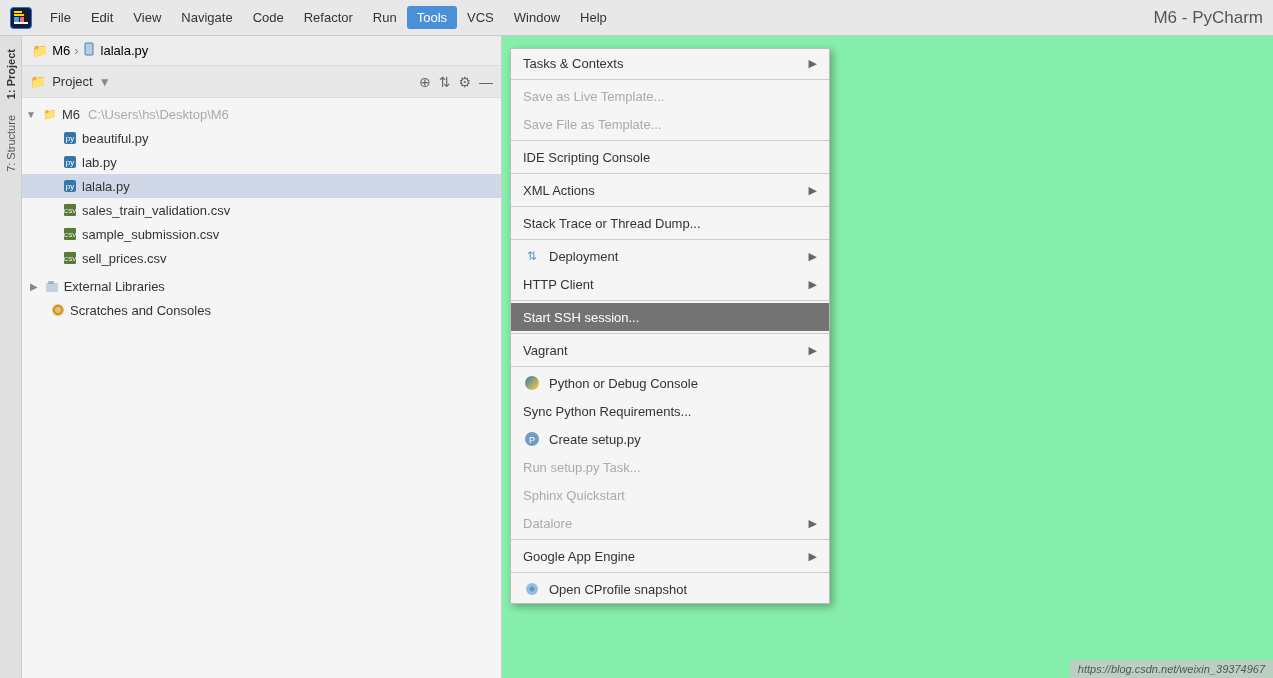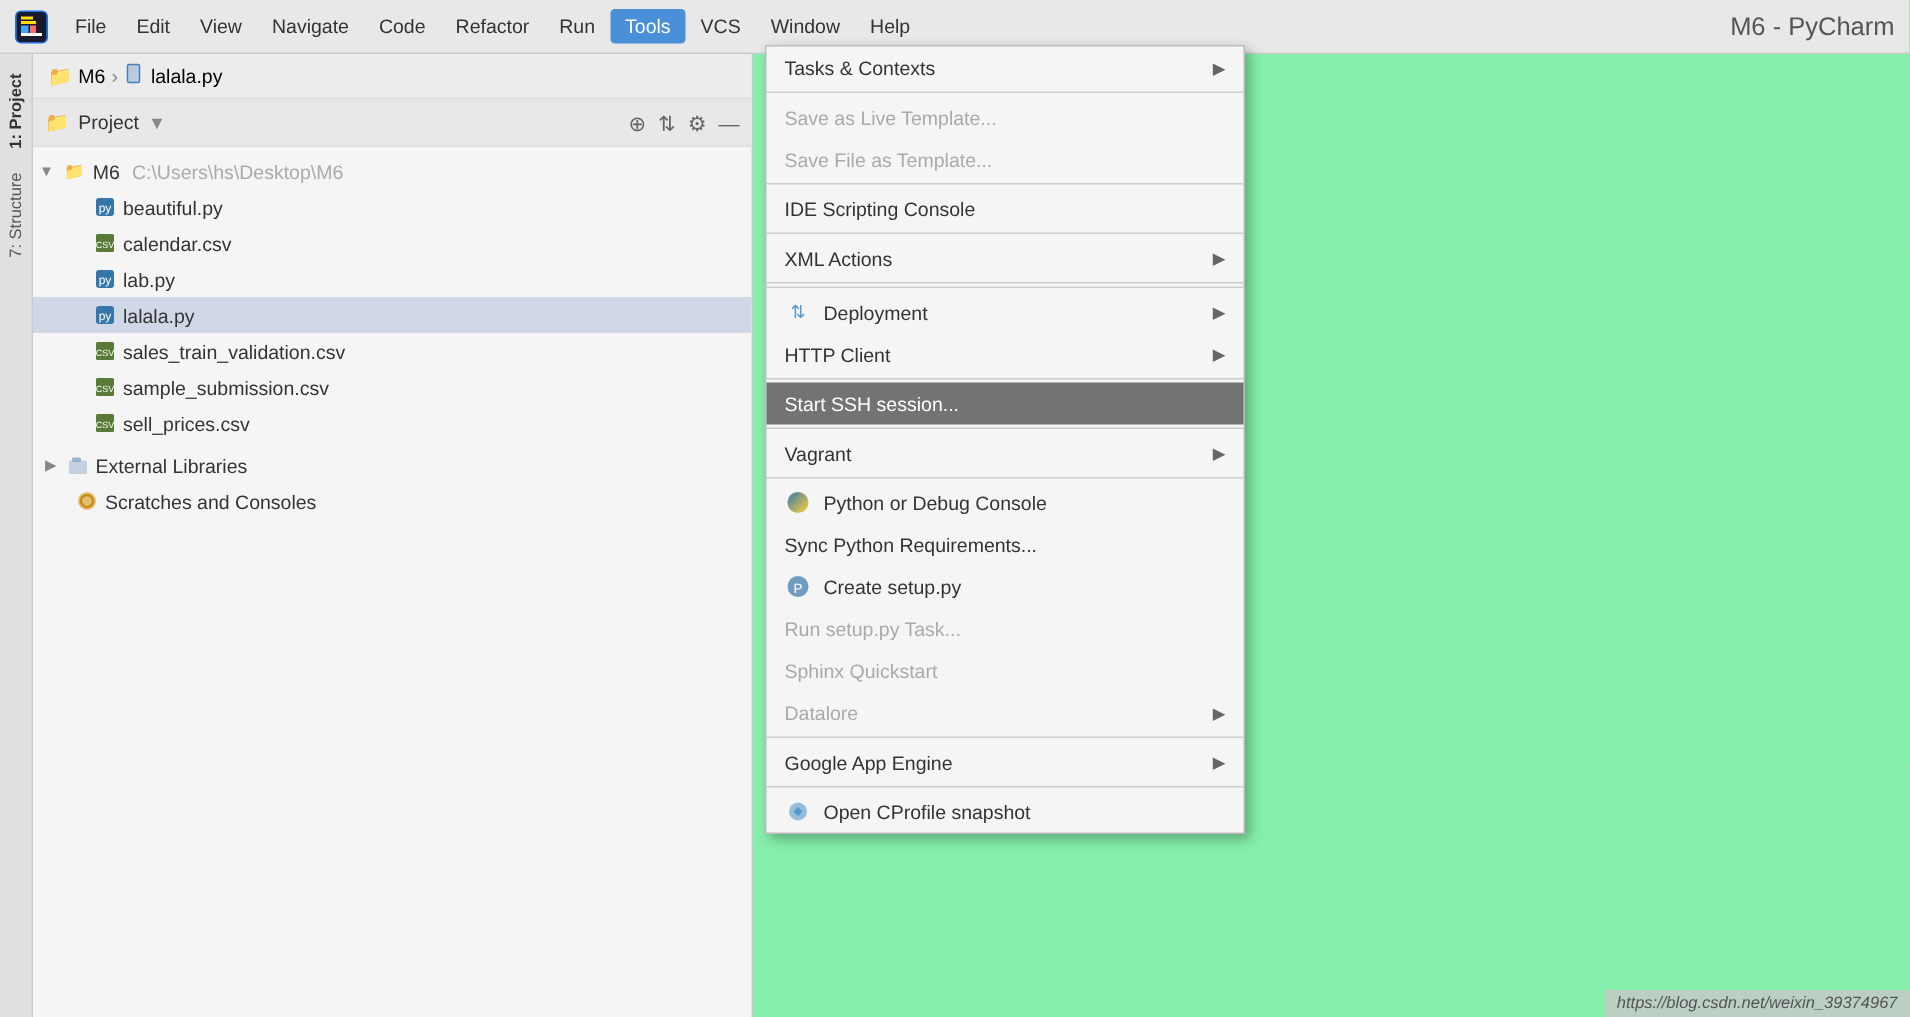--- a/index.html
+++ b/index.html
@@ -154,21 +154,21 @@
       position: absolute;
       top: 0; left: 0;
       width: 1273px; height: 678px;
       z-index: 100;
       pointer-events: none;
     }
 
     
     #tools-menu {
       position: absolute;
-      top: 30px;
+      top: 48px;
       left: 510px;
       background: #f5f5f5;
       border: 1px solid #bbb;
       box-shadow: 3px 3px 8px rgba(0,0,0,0.3);
       width: 320px;
       z-index: 200;
       pointer-events: all;
     }
     .menu-separator {
       height: 1px;
@@ -299,30 +299,20 @@
         <span class="file-icon py-icon">
           <svg width="14" height="14" viewBox="0 0 14 14">
               <rect x="1" y="1" width="12" height="12" rx="2" fill="#3776ab"></rect>
               <text x="7" y="10" text-anchor="middle" fill="white" font-size="8" font-family="Arial">py</text>
             </svg>
         </span>
         <span>beautiful.py</span>
       </div>
       <div class="tree-item">
         <span style="width:20px;"></span>
-        <span class="file-icon csv-icon">
-          <svg width="14" height="14" viewBox="0 0 14 14">
-              <rect x="1" y="1" width="12" height="12" rx="1" fill="#5a7a3a"></rect>
-              <text x="7" y="10" text-anchor="middle" fill="white" font-size="6" font-family="Arial">CSV</text>
-            </svg>
-        </span>
-        <span>calendar.csv</span>
-      </div>
-      <div class="tree-item">
-        <span style="width:20px;"></span>
         <span class="file-icon py-icon">
           <svg width="14" height="14" viewBox="0 0 14 14">
               <rect x="1" y="1" width="12" height="12" rx="2" fill="#3776ab"></rect>
               <text x="7" y="10" text-anchor="middle" fill="white" font-size="8" font-family="Arial">py</text>
             </svg>
         </span>
         <span>lab.py</span>
       </div>
       <div class="tree-item selected">
         <span style="width:20px;"></span>
@@ -421,20 +411,23 @@
 
     <div class="menu-separator"></div>
 
     <div class="dropdown-item">
       <span>XML Actions</span>
       <span class="item-arrow">▶</span>
     </div>
 
     <div class="menu-separator"></div>
 
+    <div class="dropdown-item">
+      <span>Stack Trace or Thread Dump...</span>
+    </div>
 
     <div class="menu-separator"></div>
 
     <div class="dropdown-item">
       <span class="item-icon deploy-icon">⇅</span>
       <span>Deployment</span>
       <span class="item-arrow">▶</span>
     </div>
 
     <div class="dropdown-item">

